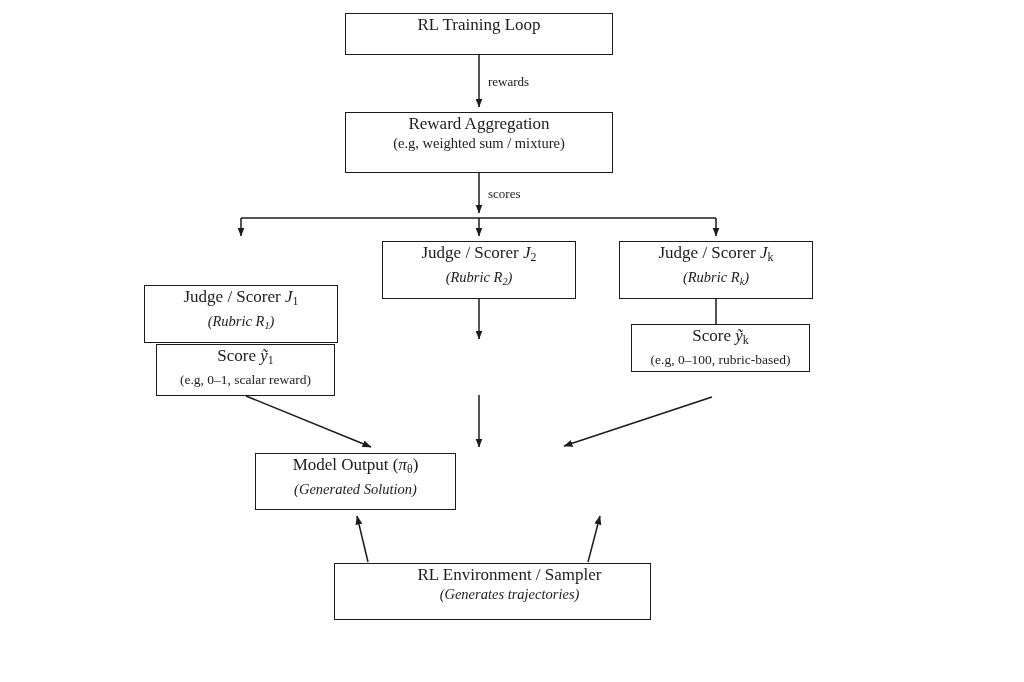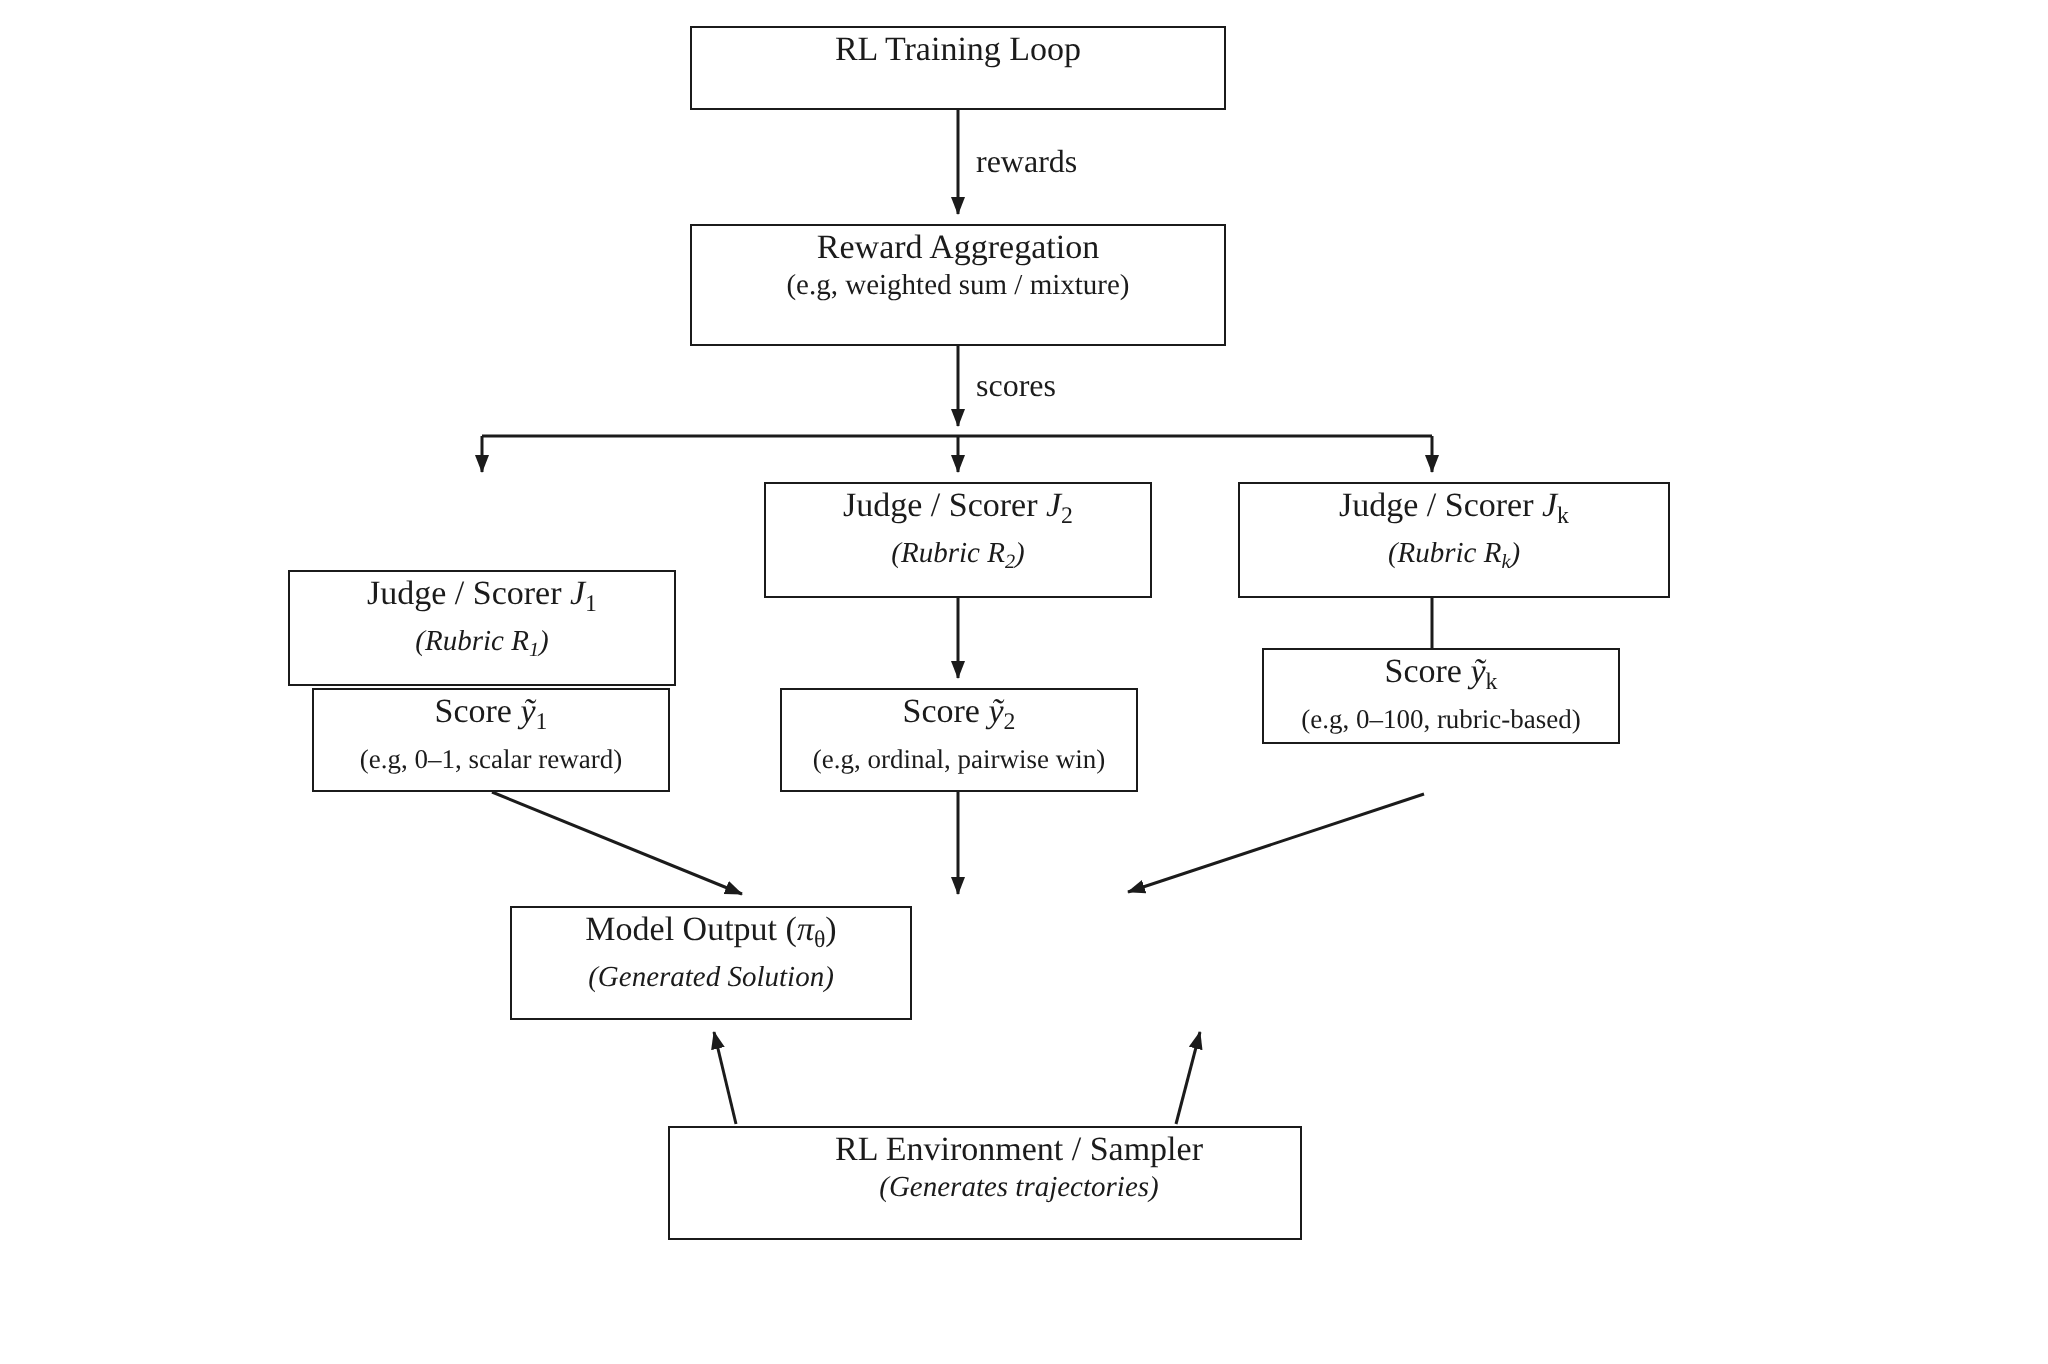--- a/index.html
+++ b/index.html
@@ -18,21 +18,21 @@
     display:flex;flex-direction:column;align-items:center;justify-content:flex-start;
     text-align:center;
     box-sizing:border-box;
   }
   .node .title{font-size:17px;line-height:21px;white-space:nowrap;}
   .node .subtitle{font-size:14.5px;line-height:18px;white-space:nowrap;}
   .node .subtitle.small{font-size:13.5px;}
   .it{font-style:italic;}
   .sb{font-size:0.7em;vertical-align:-0.28em;}
   .edge-label{
-    position:absolute;font-size:16px;line-height:20px;white-space:nowrap;
+    position:absolute;font-size:13px;line-height:20px;white-space:nowrap;
   }
 </style>
 </head>
 <body>
 
 <div class="canvas">
 
   <svg class="connectors" width="1024" height="682" viewBox="0 0 1024 682">
     <defs>
       <marker id="arr" markerUnits="userSpaceOnUse" markerWidth="10" markerHeight="8" refX="8.5" refY="3.5" orient="auto">
@@ -73,34 +73,30 @@
   <div class="node" style="left:144px;top:241px;width:194px;height:58px;margin-top:44px;">
     <div class="title"><span>Judge / Scorer </span><span class="it">J</span><span class="sb">1</span></div>
     <div class="subtitle"><span class="it">(Rubric R</span><span class="it sb">1</span><span class="it">)</span></div>
   </div>
 
   <div class="node" style="left:382px;top:241px;width:194px;height:58px;">
     <div class="title"><span>Judge / Scorer </span><span class="it">J</span><span class="sb">2</span></div>
     <div class="subtitle"><span class="it">(Rubric R</span><span class="it sb">2</span><span class="it">)</span></div>
   </div>
 
-  <div class="node" style="left:619px;top:241px;width:216px;height:58px;">
+  <div class="node" style="left:619px;top:241px;width:194px;height:58px;">
     <div class="title"><span>Judge / Scorer </span><span class="it">J</span><span class="sb">k</span></div>
     <div class="subtitle"><span class="it">(Rubric R</span><span class="it sb">k</span><span class="it">)</span></div>
   </div>
 
   <div class="node" style="left:156px;top:344px;width:179px;height:52px;">
     <div class="title"><span>Score </span><span class="it">ỹ</span><span class="sb">1</span></div>
     <div class="subtitle small"><span>(e.g, 0–1, scalar reward)</span></div>
   </div>
 
-  <div class="node" style="left:390px;top:344px;width:179px;height:52px;">
-    <div class="title"><span>Score </span><span class="it">ỹ</span><span class="sb">2</span></div>
-    <div class="subtitle small"><span>(e.g, ordinal, pairwise win)</span></div>
-  </div>
 
   <div class="node" style="left:631px;top:324px;width:179px;height:48px;">
     <div class="title"><span>Score </span><span class="it">ỹ</span><span class="sb">k</span></div>
     <div class="subtitle small"><span>(e.g, 0–100, rubric-based)</span></div>
   </div>
 
   <div class="node" style="left:255px;top:453px;width:201px;height:57px;">
     <div class="title"><span>Model Output (</span><span class="it">π</span><span class="sb">θ</span><span>)</span></div>
     <div class="subtitle"><span class="it">(Generated Solution)</span></div>
   </div>

